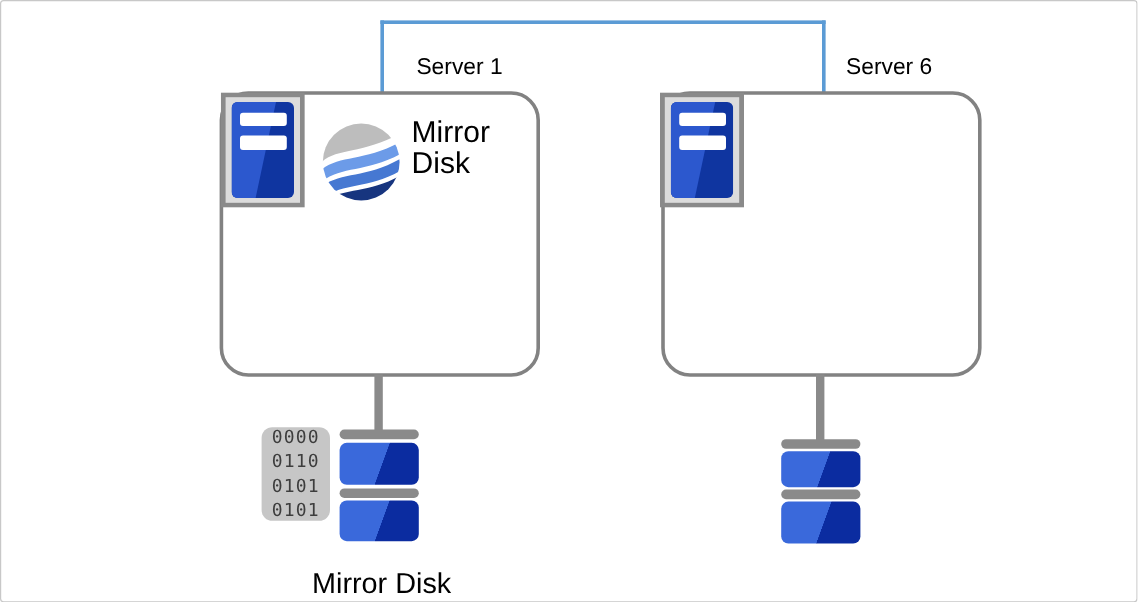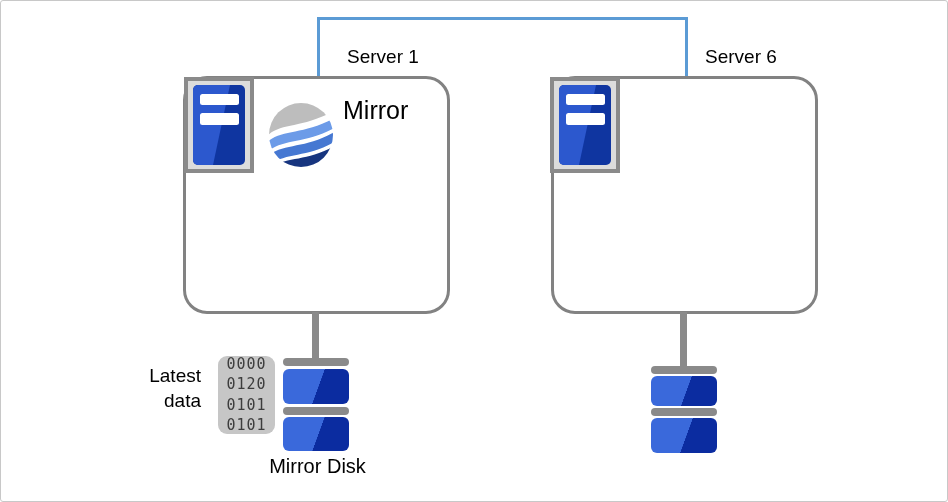--- a/index.html
+++ b/index.html
@@ -74,21 +74,21 @@
     left:217px;top:355px;width:57px;height:78px;
     box-sizing:border-box;
     background:#c6c6c6;border-radius:9px;
     display:flex;flex-direction:column;justify-content:space-between;align-items:center;
     font-family:"DejaVu Sans Mono", monospace;
     font-weight:normal;font-size:15px;line-height:17px;
     letter-spacing:1px;color:#3d3d3d;
   }
 
   
-  .mirror-disk-caption{left:259px;top:455px;width:115px;text-align:center;font-size:20px;line-height:21px;white-space:nowrap;}
+  .mirror-disk-caption{left:259px;top:475px;width:115px;text-align:center;font-size:24px;line-height:21px;white-space:nowrap;}
 </style>
 </head>
 <body>
 
 <div class="canvas">
 
   <div class="abs conn conn-h"></div>
   <div class="abs conn conn-vl"></div>
   <div class="abs conn conn-vr"></div>
 
@@ -138,42 +138,39 @@
         <path d="M-2 35 C 12 20, 32 28, 68 8 L68 -4 L-2 -4 Z" fill="#bdbdbd"></path>
         <path d="M-2 41 C 14 26, 34 34, 68 15 L68 25 C 36 43, 16 35, -2 51 Z" fill="#6c9be8"></path>
         <path d="M-2 55 C 16 40, 36 48, 68 29 L68 39 C 38 57, 18 49, -2 65 Z" fill="#4678d2"></path>
         <path d="M-2 68 C 18 53, 38 61, 68 43 L68 70 L-2 70 Z" fill="#17357f"></path>
       </g>
     </svg>
   </div>
 
   <div class="abs resource-label">
     <div>Mirror</div>
+    <div>Disk</div>
   </div>
 
   <div class="abs stem stem-l"></div>
   <div class="abs stem stem-r"></div>
 
   <div class="abs disk-bar disk-l dl-bar1"></div>
   <div class="abs disk-platter disk-l dl-p1"></div>
   <div class="abs disk-bar disk-l dl-bar2"></div>
   <div class="abs disk-platter disk-l dl-p2"></div>
 
   <div class="abs disk-bar disk-r dr-bar1"></div>
   <div class="abs disk-platter disk-r dr-p1"></div>
   <div class="abs disk-bar disk-r dr-bar2"></div>
   <div class="abs disk-platter disk-r dr-p2"></div>
 
-  <div class="abs latest-label">
-    <div>Latest</div>
-    <div>data</div>
-  </div>
 
   <div class="abs binary-block">
     <div>0000</div>
-    <div>0120</div>
+    <div>0110</div>
     <div>0101</div>
     <div>0101</div>
   </div>
 
   <div class="abs mirror-disk-caption">Mirror Disk</div>
 
 </div>
 
 </body></html>

